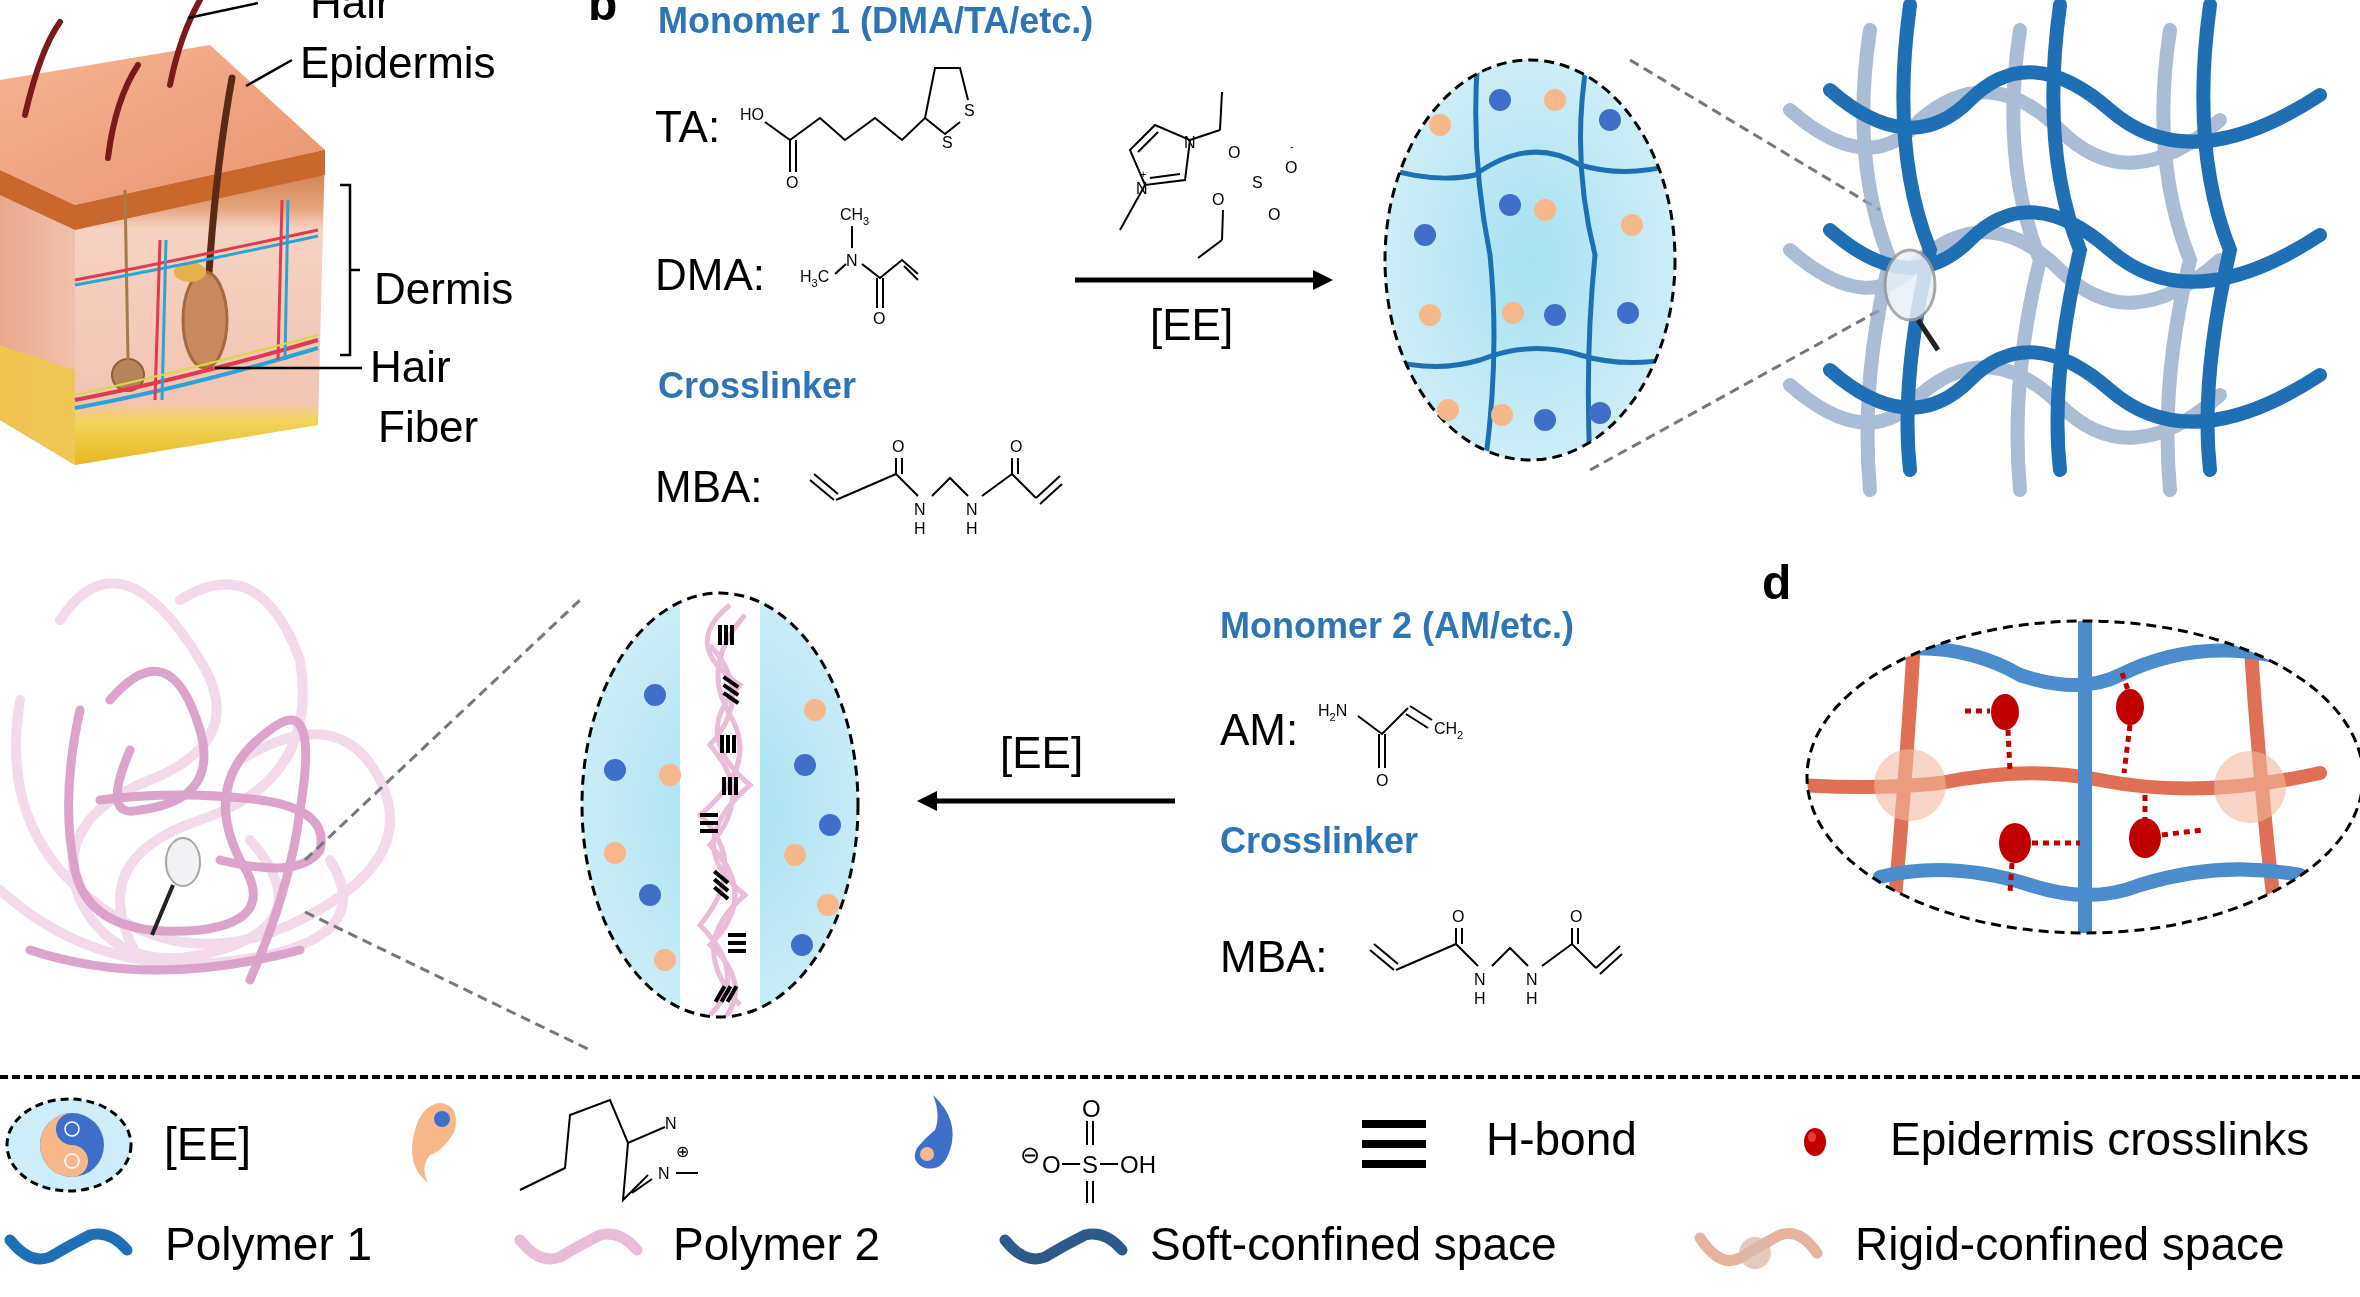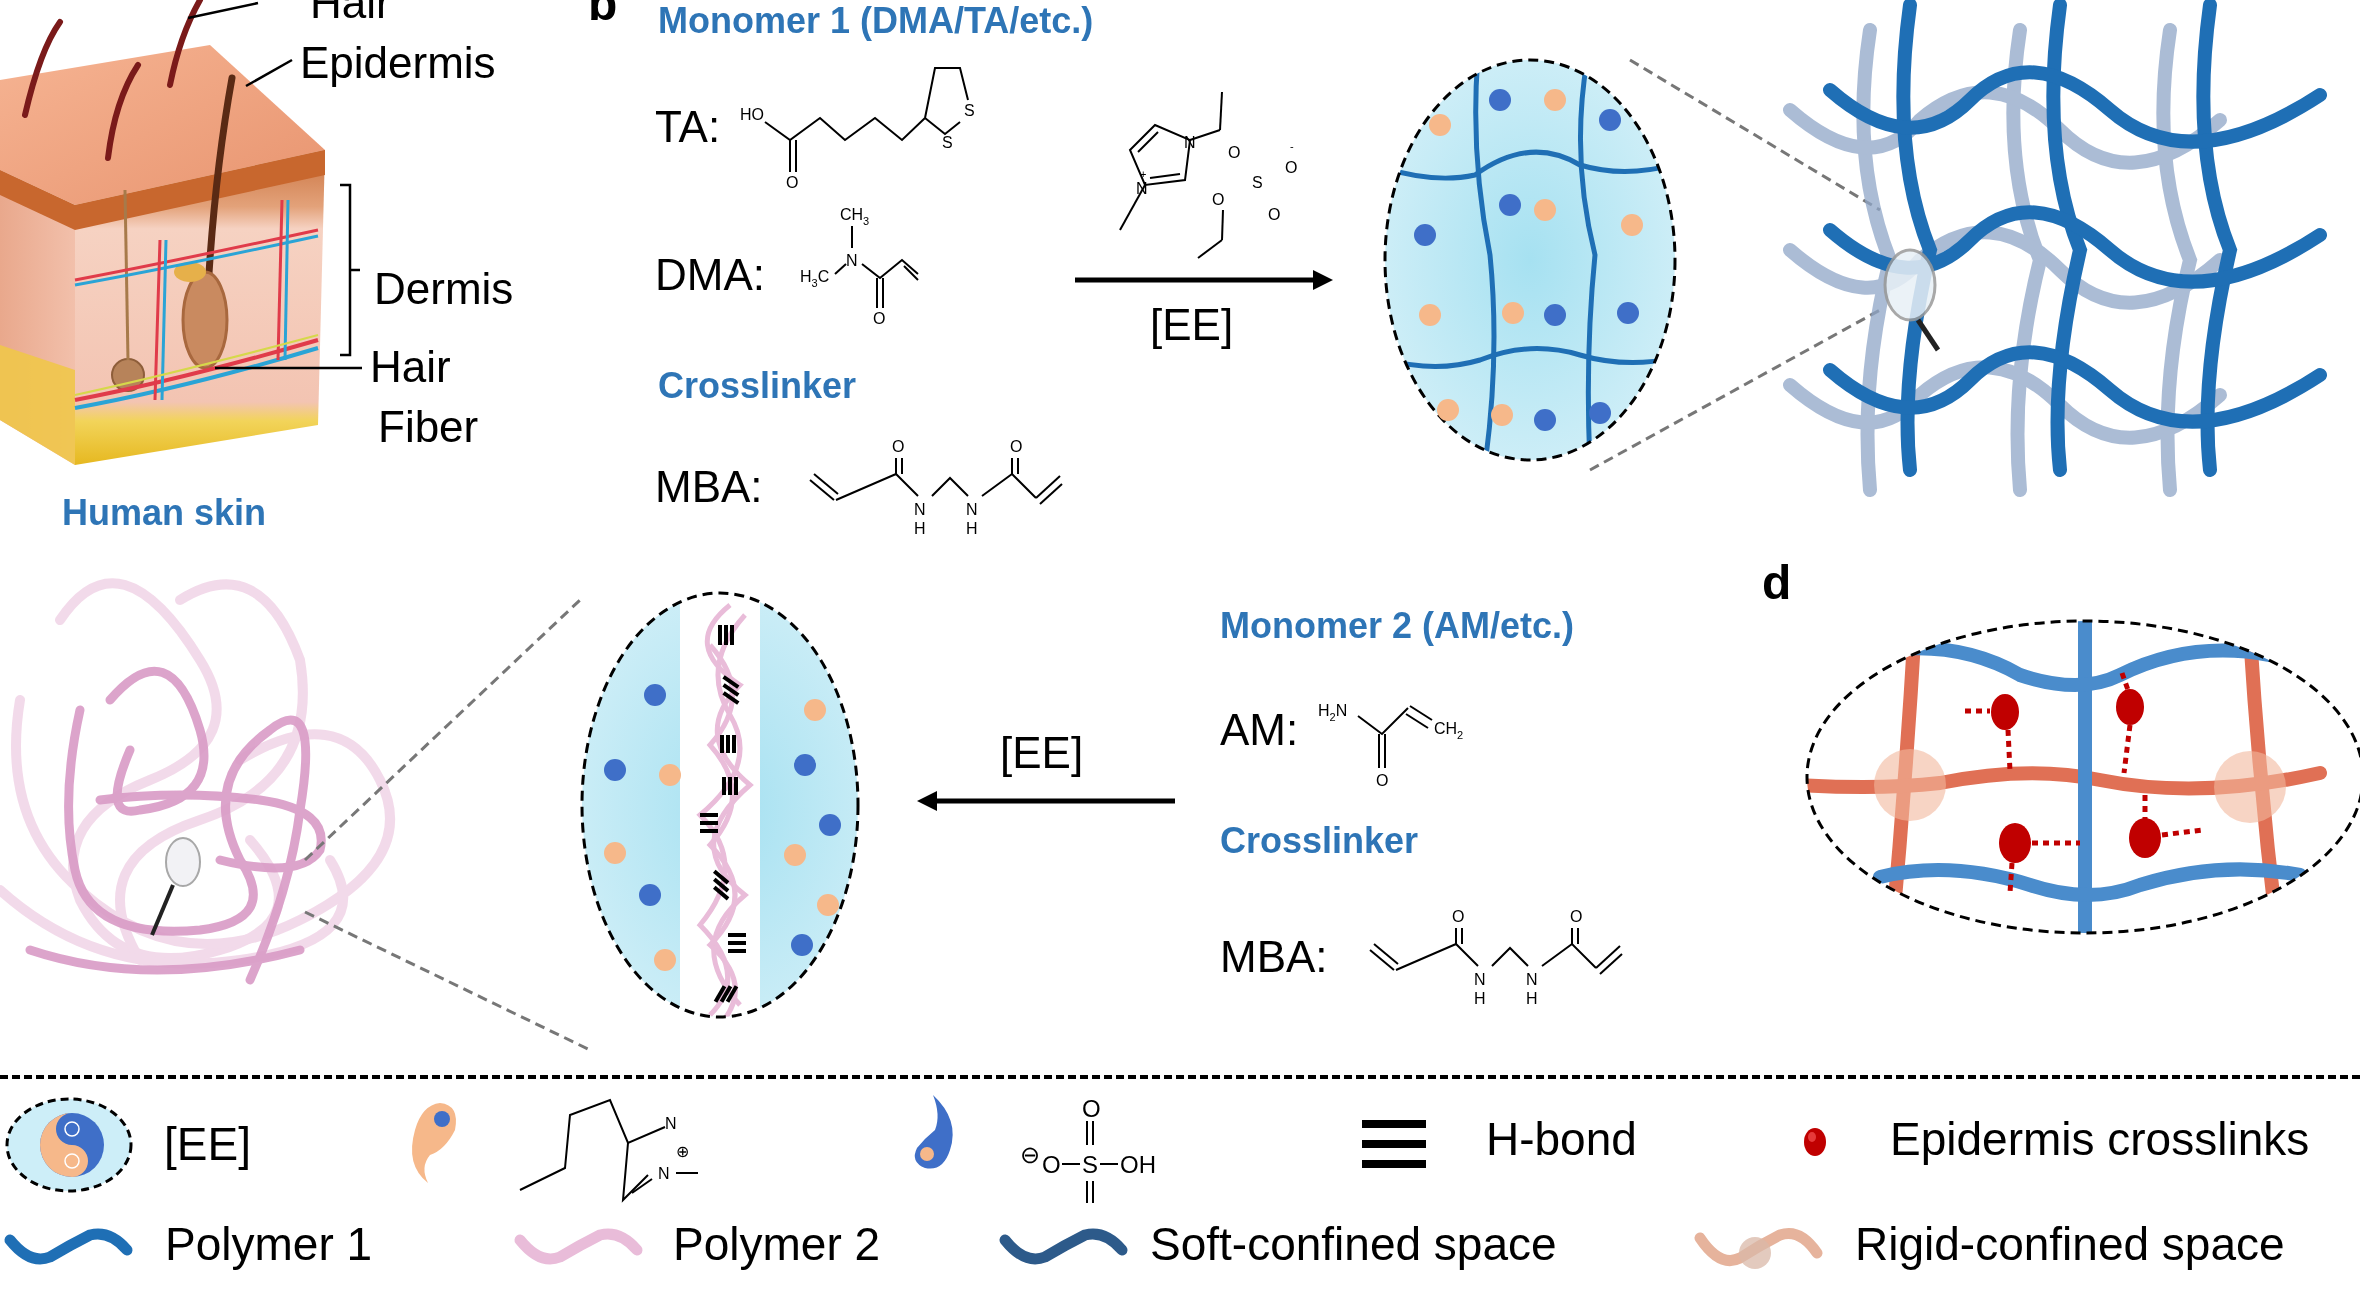--- a/index.html
+++ b/index.html
@@ -74,21 +74,20 @@
     <polyline points="340,185 350,185 350,355 340,355" stroke="#000" stroke-width="2.5" fill="none"></polyline>
     <line x1="350" y1="270" x2="360" y2="270" stroke="#000" stroke-width="2.5"></line>
     <line x1="215" y1="368" x2="362" y2="368" stroke="#000" stroke-width="2.5"></line>
   </svg>
 
   <div class="abs label" style="left:310px;top:-22px;">Hair</div>
   <div class="abs label" style="left:300px;top:38px;">Epidermis</div>
   <div class="abs label" style="left:374px;top:264px;">Dermis</div>
   <div class="abs label" style="left:370px;top:342px;">Hair</div>
   <div class="abs label" style="left:378px;top:402px;text-align:center;">Fiber</div>
-  <div class="abs blue-head" style="left:62px;top:492px;">Human skin</div>
 </div>
 
 <div class="abs panel-letter" style="left:588px;top:-24px;">b</div>
 <div class="abs blue-head" style="left:658px;top:0px;">Monomer 1 (DMA/TA/etc.)</div>
 
 <div class="abs label" style="left:655px;top:102px;">TA:</div>
 <svg class="abs" width="260" height="140" style="left:710px;top:60px;">
   <text class="chem-sm" x="30" y="60">HO</text>
   <polyline points="55,62 80,80 110,58 135,80 165,58 192,80 215,58" stroke="#000" stroke-width="2" fill="none"></polyline>
   <line x1="80" y1="80" x2="80" y2="112" stroke="#000" stroke-width="2"></line>

